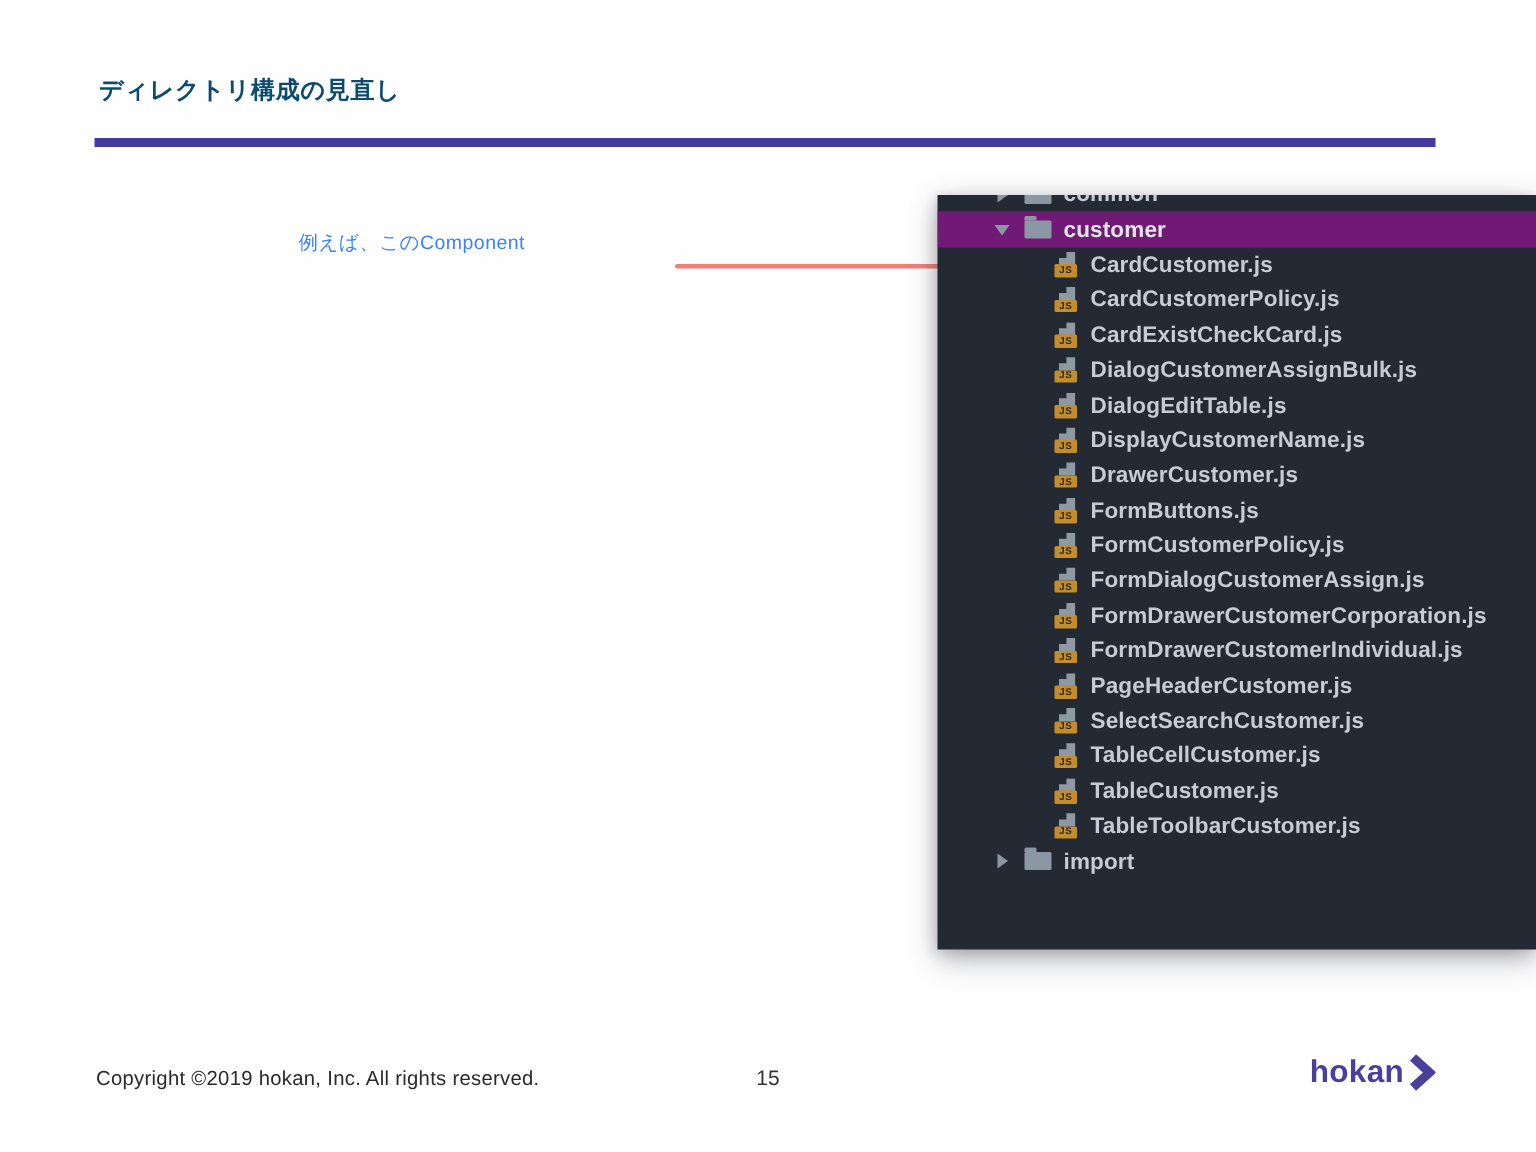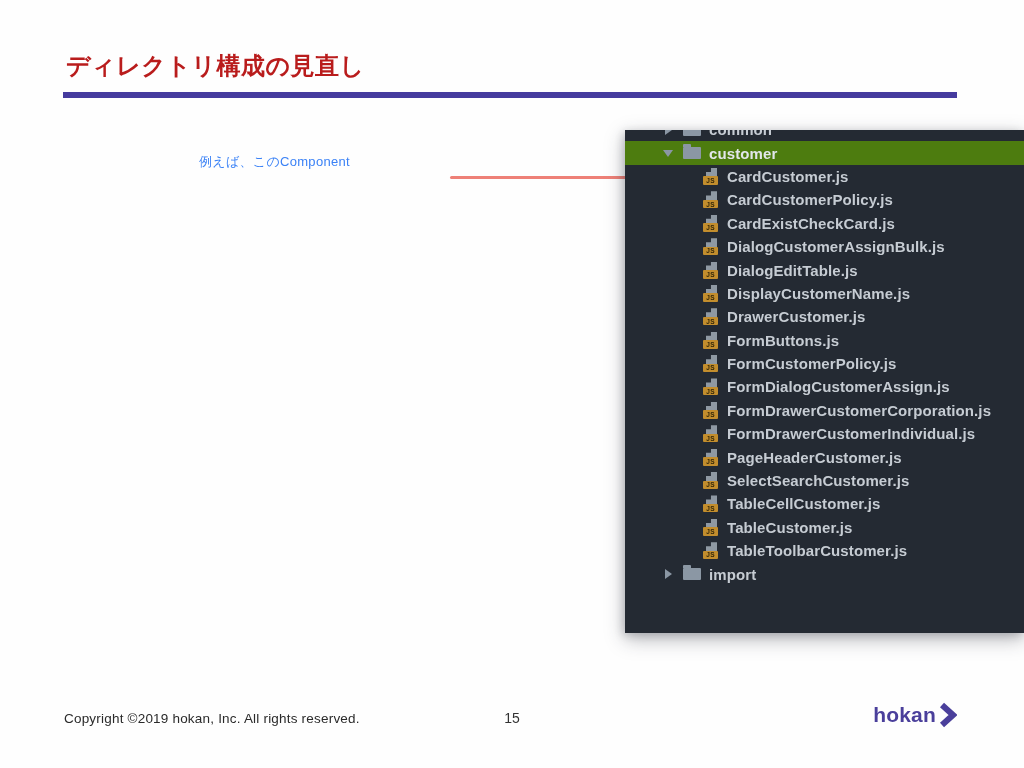--- a/index.html
+++ b/index.html
@@ -7,21 +7,21 @@
   body {
     position:relative;
     background:#fefefe;
     font-family:"Liberation Sans","DejaVu Sans",sans-serif;
     overflow:hidden;
   }
 
   
   .slide-title {
     position:absolute; left:66px; top:50px;
-    font-size:24px; font-weight:bold; color:#b91c1c;
+    font-size:16px; font-weight:bold; color:#0c4a6e;
     letter-spacing:0.5px;
   }
   .title-rule {
     position:absolute; left:63px; top:92px;
     width:894px; height:6px; background:#453b9e;
   }
   .annotation {
     position:absolute; left:199px; top:153px;
     font-size:13px; color:#3b82f6; letter-spacing:0.3px;
   }
@@ -46,21 +46,21 @@
     box-shadow:0 6px 18px rgba(40,44,56,.35), -2px 2px 8px rgba(40,44,56,.18);
     text-align:right;
   }
   .tree-inner { margin-top:-12px; }
   .row {
     display:flex; align-items:center;
     height:23.4px; width:100%;
     font-size:15px; font-weight:600; color:#c6ccd3;
     letter-spacing:0.1px; white-space:nowrap;
   }
-  .row.selected { background:#4d7c0f; color:#e2e6ea; }
+  .row.selected { background:#701a75; color:#e2e6ea; }
   .row.folder { padding-left:36px; }
   .row.file   { padding-left:78px; }
 
   .tri { width:14px; display:inline-flex; justify-content:center; flex:none; }
   .tri-exp {
     width:0; height:0;
     border-left:5.5px solid transparent;
     border-right:5.5px solid transparent;
     border-top:7px solid #8b97a4;
   }

